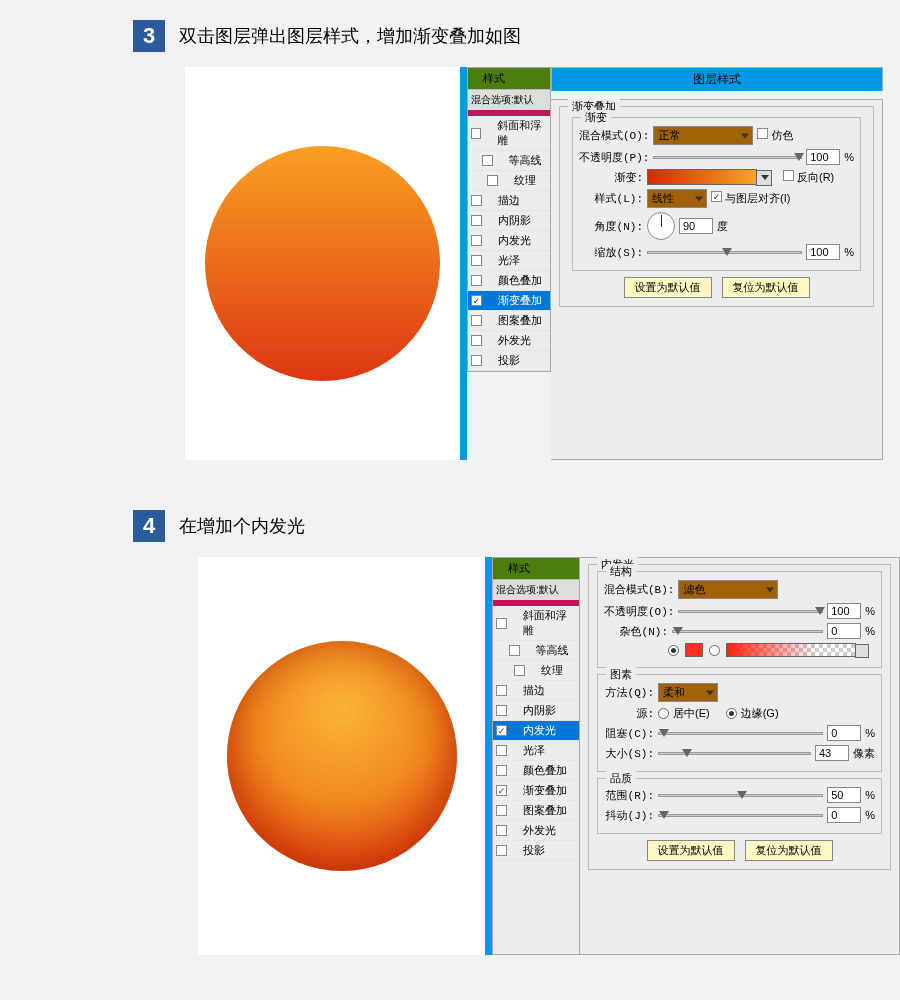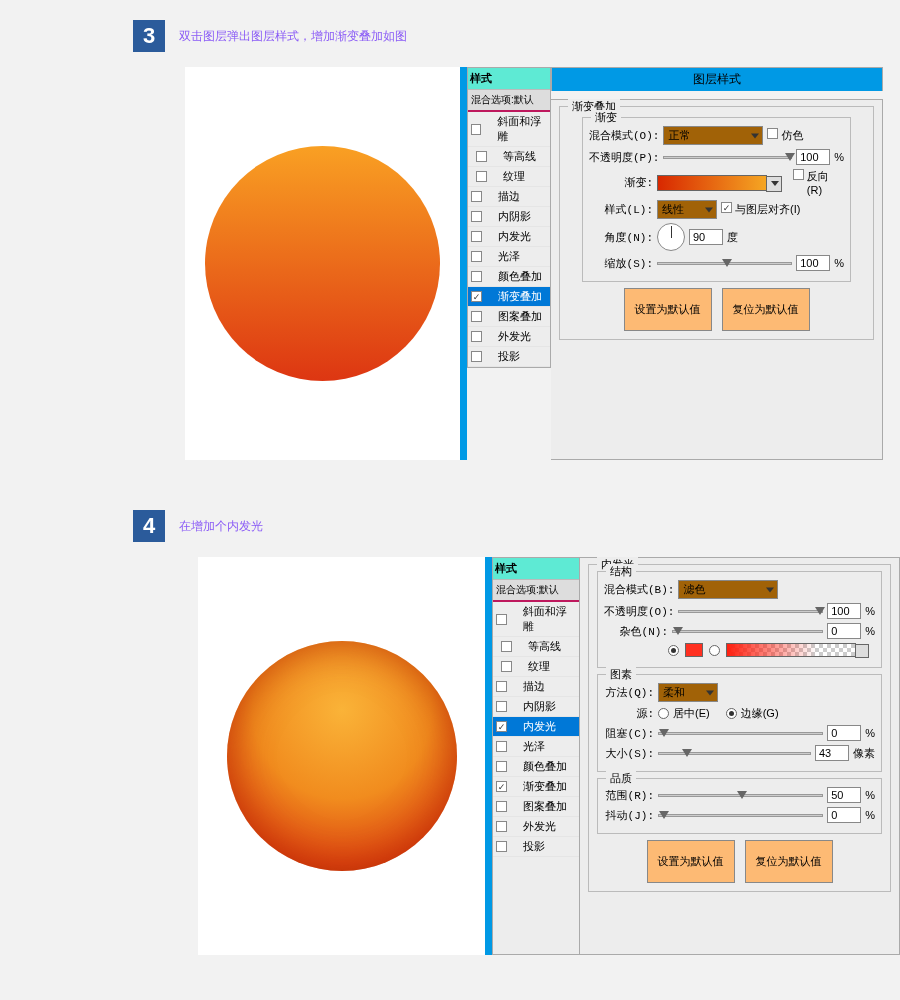--- a/index.html
+++ b/index.html
@@ -1,34 +1,34 @@
 <!DOCTYPE html>
 <html><head>
 <meta charset="utf-8">
 <style>
 * { margin: 0; padding: 0; box-sizing: border-box; font-family: "Microsoft YaHei", Arial, sans-serif; }
 body { background: #f2f2f2; width: 900px; padding: 20px 0 30px; }
 .step-block { margin-bottom: 50px; }
 .step-header { display: flex; align-items: center; margin-bottom: 15px; padding-left: 133px; }
 .step-num { background: #2b5b9b; color: #fff; font-size: 22px; font-weight: bold; width: 32px; height: 32px; display: flex; align-items: center; justify-content: center; margin-right: 14px; }
-.step-title { font-size: 12px; color: #8b5cf6; }
+.step-title { font-size: 18px; color: #000000; }
 .step-content { display: flex; gap: 0; padding-left: 185px; }
 .preview { background: #fff; display: flex; align-items: center; justify-content: center; }
 .preview-3 { width: 275px; height: 393px; }
 .preview-4 { width: 290px; height: 398px; }
 .circle-3 { width: 235px; height: 235px; border-radius: 50%; background: linear-gradient(to bottom, #f9a023, #dd3612); }
 .circle-4 { width: 230px; height: 230px; border-radius: 50%; background: radial-gradient(circle at 50% 30%, #fab338, #f18c1e 45%, #dd4511 78%, #a72c04 100%); box-shadow: inset 0 0 40px rgba(180,40,0,0.7); }
 .dialog-wrap { display: flex; }
 .blue-bar { width: 7px; background: #0099e5; }
 .styles-list { background: #ededed; border: 1px solid #aaa; font-size: 11px; width: 84px; }
 .styles-list.wide { width: 88px; }
-.sl-header { background: #5eead4; border-bottom: 1px solid #bbb; padding: 3px 2px; font-weight: bold; }
-.sl-sub { background: #ddd; padding: 3px 3px; font-size: 10px; border-bottom: 2px solid #be185d; }
+.sl-header { background: #4d7c0f; border-bottom: 1px solid #bbb; padding: 3px 15px; }
+.sl-sub { background: #ddd; padding: 3px 3px; font-size: 10px; border-bottom: 6px solid #be185d; }
 .sl-item { display: flex; align-items: center; padding: 2px 3px; gap: 16px; border-bottom: 1px solid #e5e5e5; }
-.sl-item.indent { padding-left: 8px; }
+.sl-item.indent { padding-left: 8px; justify-content: center; }
 .sl-item.active { background: #0078d7; color: #fff; }
 .sl-cb { width: 11px; height: 11px; border: 1px solid #888; background: #fff; display: inline-flex; align-items: center; justify-content: center; font-size: 9px; color: #333; }
 .sl-cb.checked::after { content: "✓"; }
 .panel { background: #ededed; border: 1px solid #aaa; border-left: none; padding: 6px 8px; font-size: 11px; }
 .panel-3 { width: 332px; }
 .panel-4 { width: 320px; }
 .title-bar { background: #0099e5; color: #000; text-align: center; padding: 3px; font-size: 12px; border: 1px solid #aaa; border-bottom: none; }
 .fieldset { border: 1px solid #bbb; margin-bottom: 6px; padding: 6px 8px 8px; position: relative; }
 .fieldset.thin { padding: 4px 6px 6px; }
 .legend { position: absolute; top: -8px; left: 8px; background: #ededed; padding: 0 4px; font-size: 11px; }
@@ -41,21 +41,21 @@
 .slider-track { height: 3px; background: #ccc; border: 1px solid #999; flex: 1; position: relative; min-width: 70px; }
 .slider-thumb { position: absolute; top: -4px; width: 0; height: 0; border-left: 5px solid transparent; border-right: 5px solid transparent; border-top: 8px solid #666; }
 .numbox { background: #fff; border: 1px solid #888; padding: 1px 3px; width: 34px; text-align: left; font-size: 11px; }
 .unit { font-size: 11px; }
 .grad-swatch { width: 110px; height: 16px; background: linear-gradient(to right, #d82800, #f5a623); border: 1px solid #666; position: relative; }
 .grad-swatch::after { content: ""; position: absolute; right: -16px; top: 0; width: 14px; height: 14px; background: #ddd; border: 1px solid #666; }
 .grad-swatch::before { content: ""; position: absolute; right: -13px; top: 5px; border-left: 4px solid transparent; border-right: 4px solid transparent; border-top: 5px solid #333; z-index: 1; }
 .cb-inline { display: inline-flex; align-items: flex-start; gap: 3px; }
 .angle-dial { width: 28px; height: 28px; border: 1px solid #888; border-radius: 50%; background: #fff; position: relative; }
 .angle-dial::after { content: ""; position: absolute; width: 1px; height: 12px; background: #333; left: 50%; top: 2px; transform-origin: bottom; }
-.btn { background: #fdba74; border: 1px solid #888; padding: 13px 10px; font-size: 11px; cursor: pointer; }
+.btn { background: #fef9c3; border: 1px solid #888; padding: 2px 10px; font-size: 11px; cursor: pointer; }
 .btn-row { display: flex; gap: 10px; justify-content: center; margin-top: 6px; }
 .color-sw { width: 18px; height: 14px; border: 1px solid #666; }
 .color-sw.red { background: #ff3020; }
 .radio { width: 11px; height: 11px; border: 1px solid #666; border-radius: 50%; display: inline-flex; align-items: center; justify-content: center; background: #fff; }
 .radio.on::after { content: ""; width: 5px; height: 5px; background: #333; border-radius: 50%; }
 .grad-preview2 { width: 130px; height: 14px; background: linear-gradient(to right, #ff2010, rgba(255,32,16,0) 70%), repeating-conic-gradient(#ccc 0 25%, #fff 0 50%) 0 0/8px 8px; border: 1px solid #666; position: relative; }
 .grad-preview2::after { content: ""; position: absolute; right: -14px; top: 0; width: 12px; height: 12px; background: #ddd; border: 1px solid #666; }
 .contour-sw { width: 24px; height: 20px; border: 1px solid #666; background: linear-gradient(135deg, #fff 48%, #000 52%); position: relative; }
 .contour-sw::after { content: ""; position: absolute; right: -12px; top: 6px; border-left: 4px solid transparent; border-right: 4px solid transparent; border-top: 5px solid #333; }
 </style>
@@ -125,21 +125,21 @@
               <span class="sl-cb"></span>
               <span>投影</span>
             </div>
         </div>
       </div>
       <div style="display:flex;flex-direction:column;gap:8px;">
         <div class="title-bar">图层样式</div>
         <div class="panel panel-3" style="flex:1;">
           <div class="fieldset">
             <div class="legend">渐变叠加</div>
-            <div class="fieldset thin" style="margin:4px 14px 0;">
+            <div class="fieldset thin" style="margin:4px 4px 0;">
               <div class="legend">渐变</div>
               <div class="row">
                 <span class="lbl">混合模式(O):</span>
                 <span class="select wide">正常</span>
                 <span class="cb-inline">
                     <span class="sl-cb"></span>
                     <span>仿色</span>
                   </span>
               </div>
               <div class="row">

